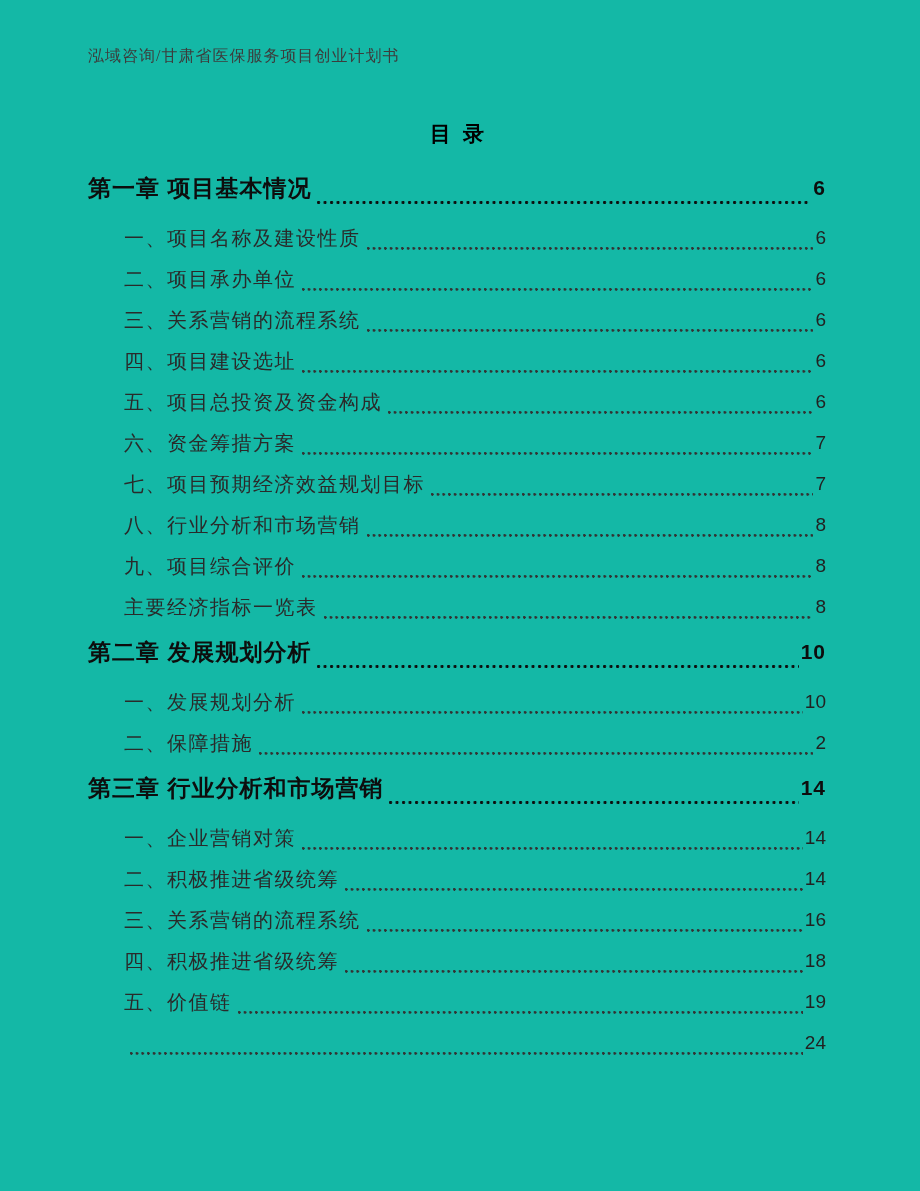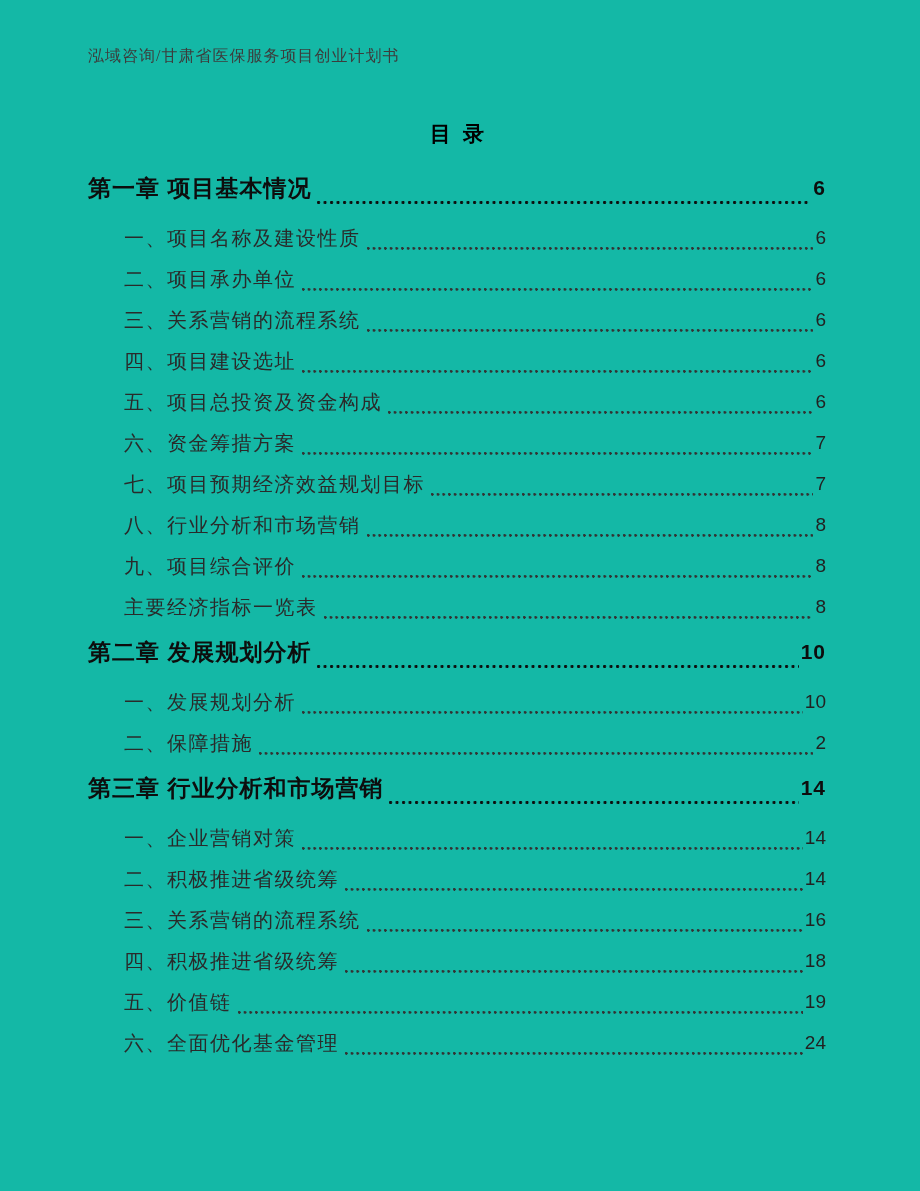--- a/index.html
+++ b/index.html
@@ -225,20 +225,19 @@
     <span class="page-num">18</span>
   </div>
 
   <div class="toc-line item-line">
     <span class="label">五、价值链</span>
     <span class="dots"></span>
     <span class="page-num">19</span>
   </div>
 
   <div class="toc-line item-line">
-    <span class="label">六、全面优化基金管理</span>
     <span class="dots"></span>
     <span class="page-num">24</span>
   </div>
 </div>
   </div>
 </div>
 </div>
 
 </body></html>

